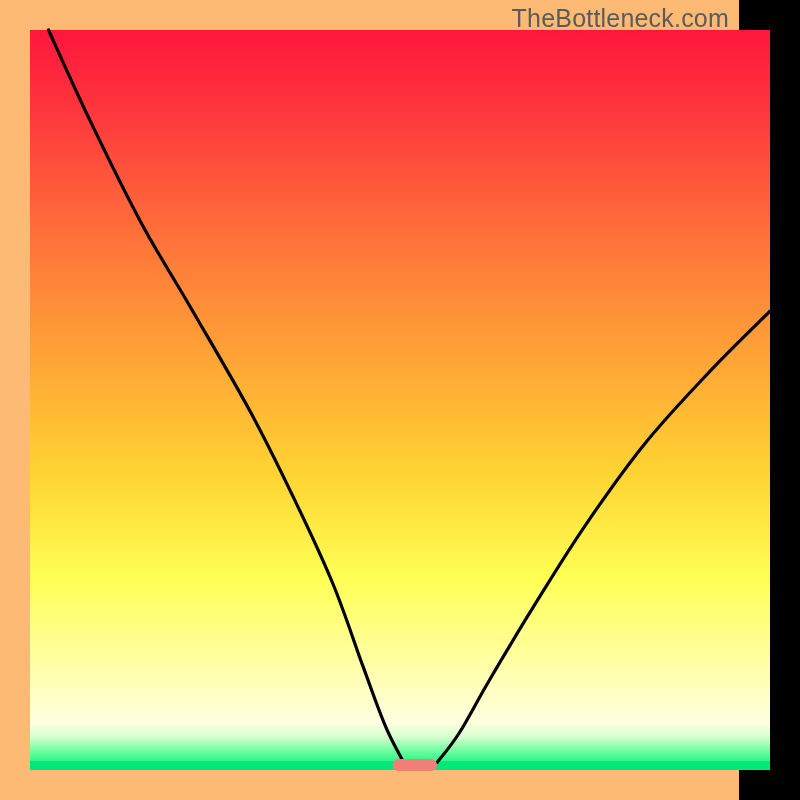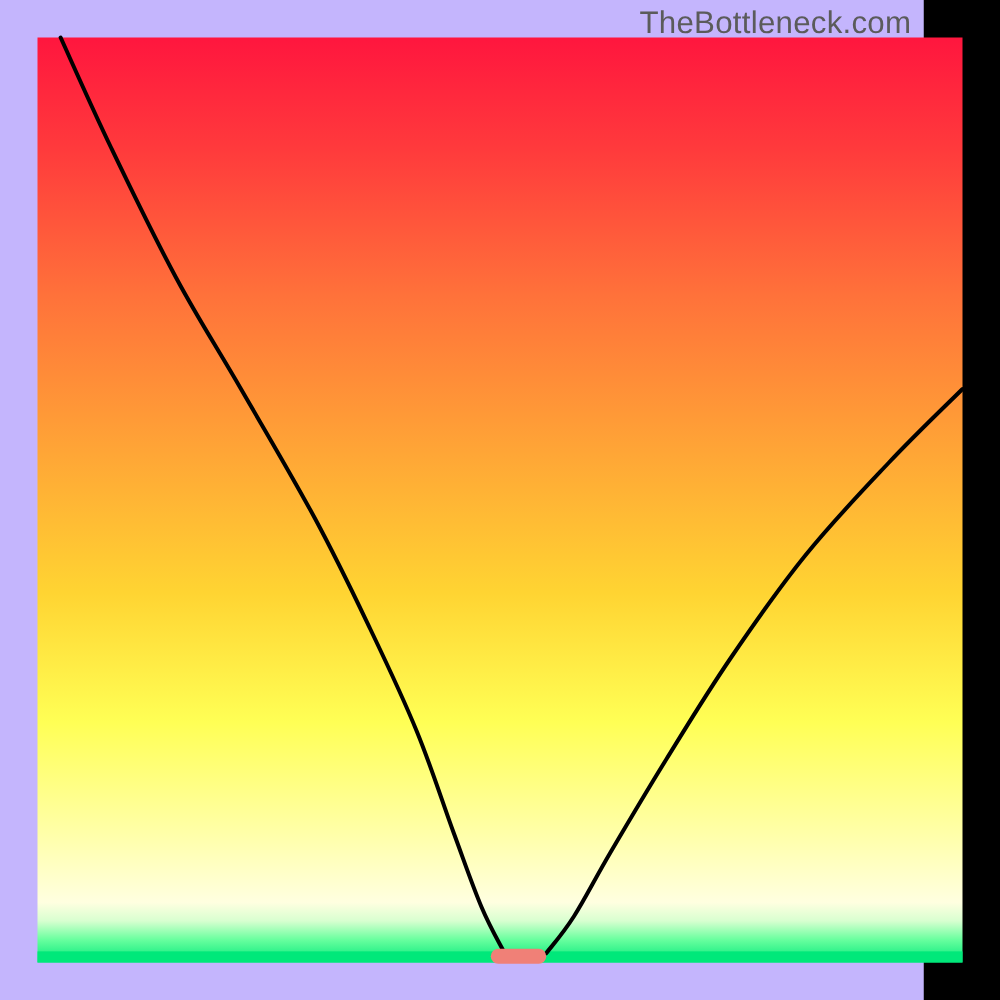--- a/index.html
+++ b/index.html
@@ -8,21 +8,21 @@
     width: 800px;
     height: 800px;
     overflow: hidden;
     background: #000;
     font-family: Arial, Helvetica, sans-serif;
   }
   .frame {
     position: relative;
     width: 739px;
     height: 800px;
-    background: #c4b5fd;
+    background: #fdba74;
   }
   .watermark {
     position: absolute;
     top: 4px;
     right: 10px;
     color: #5b5b5b;
     font-size: 25px;
     font-weight: 500;
     letter-spacing: 0.2px;
     z-index: 3;

